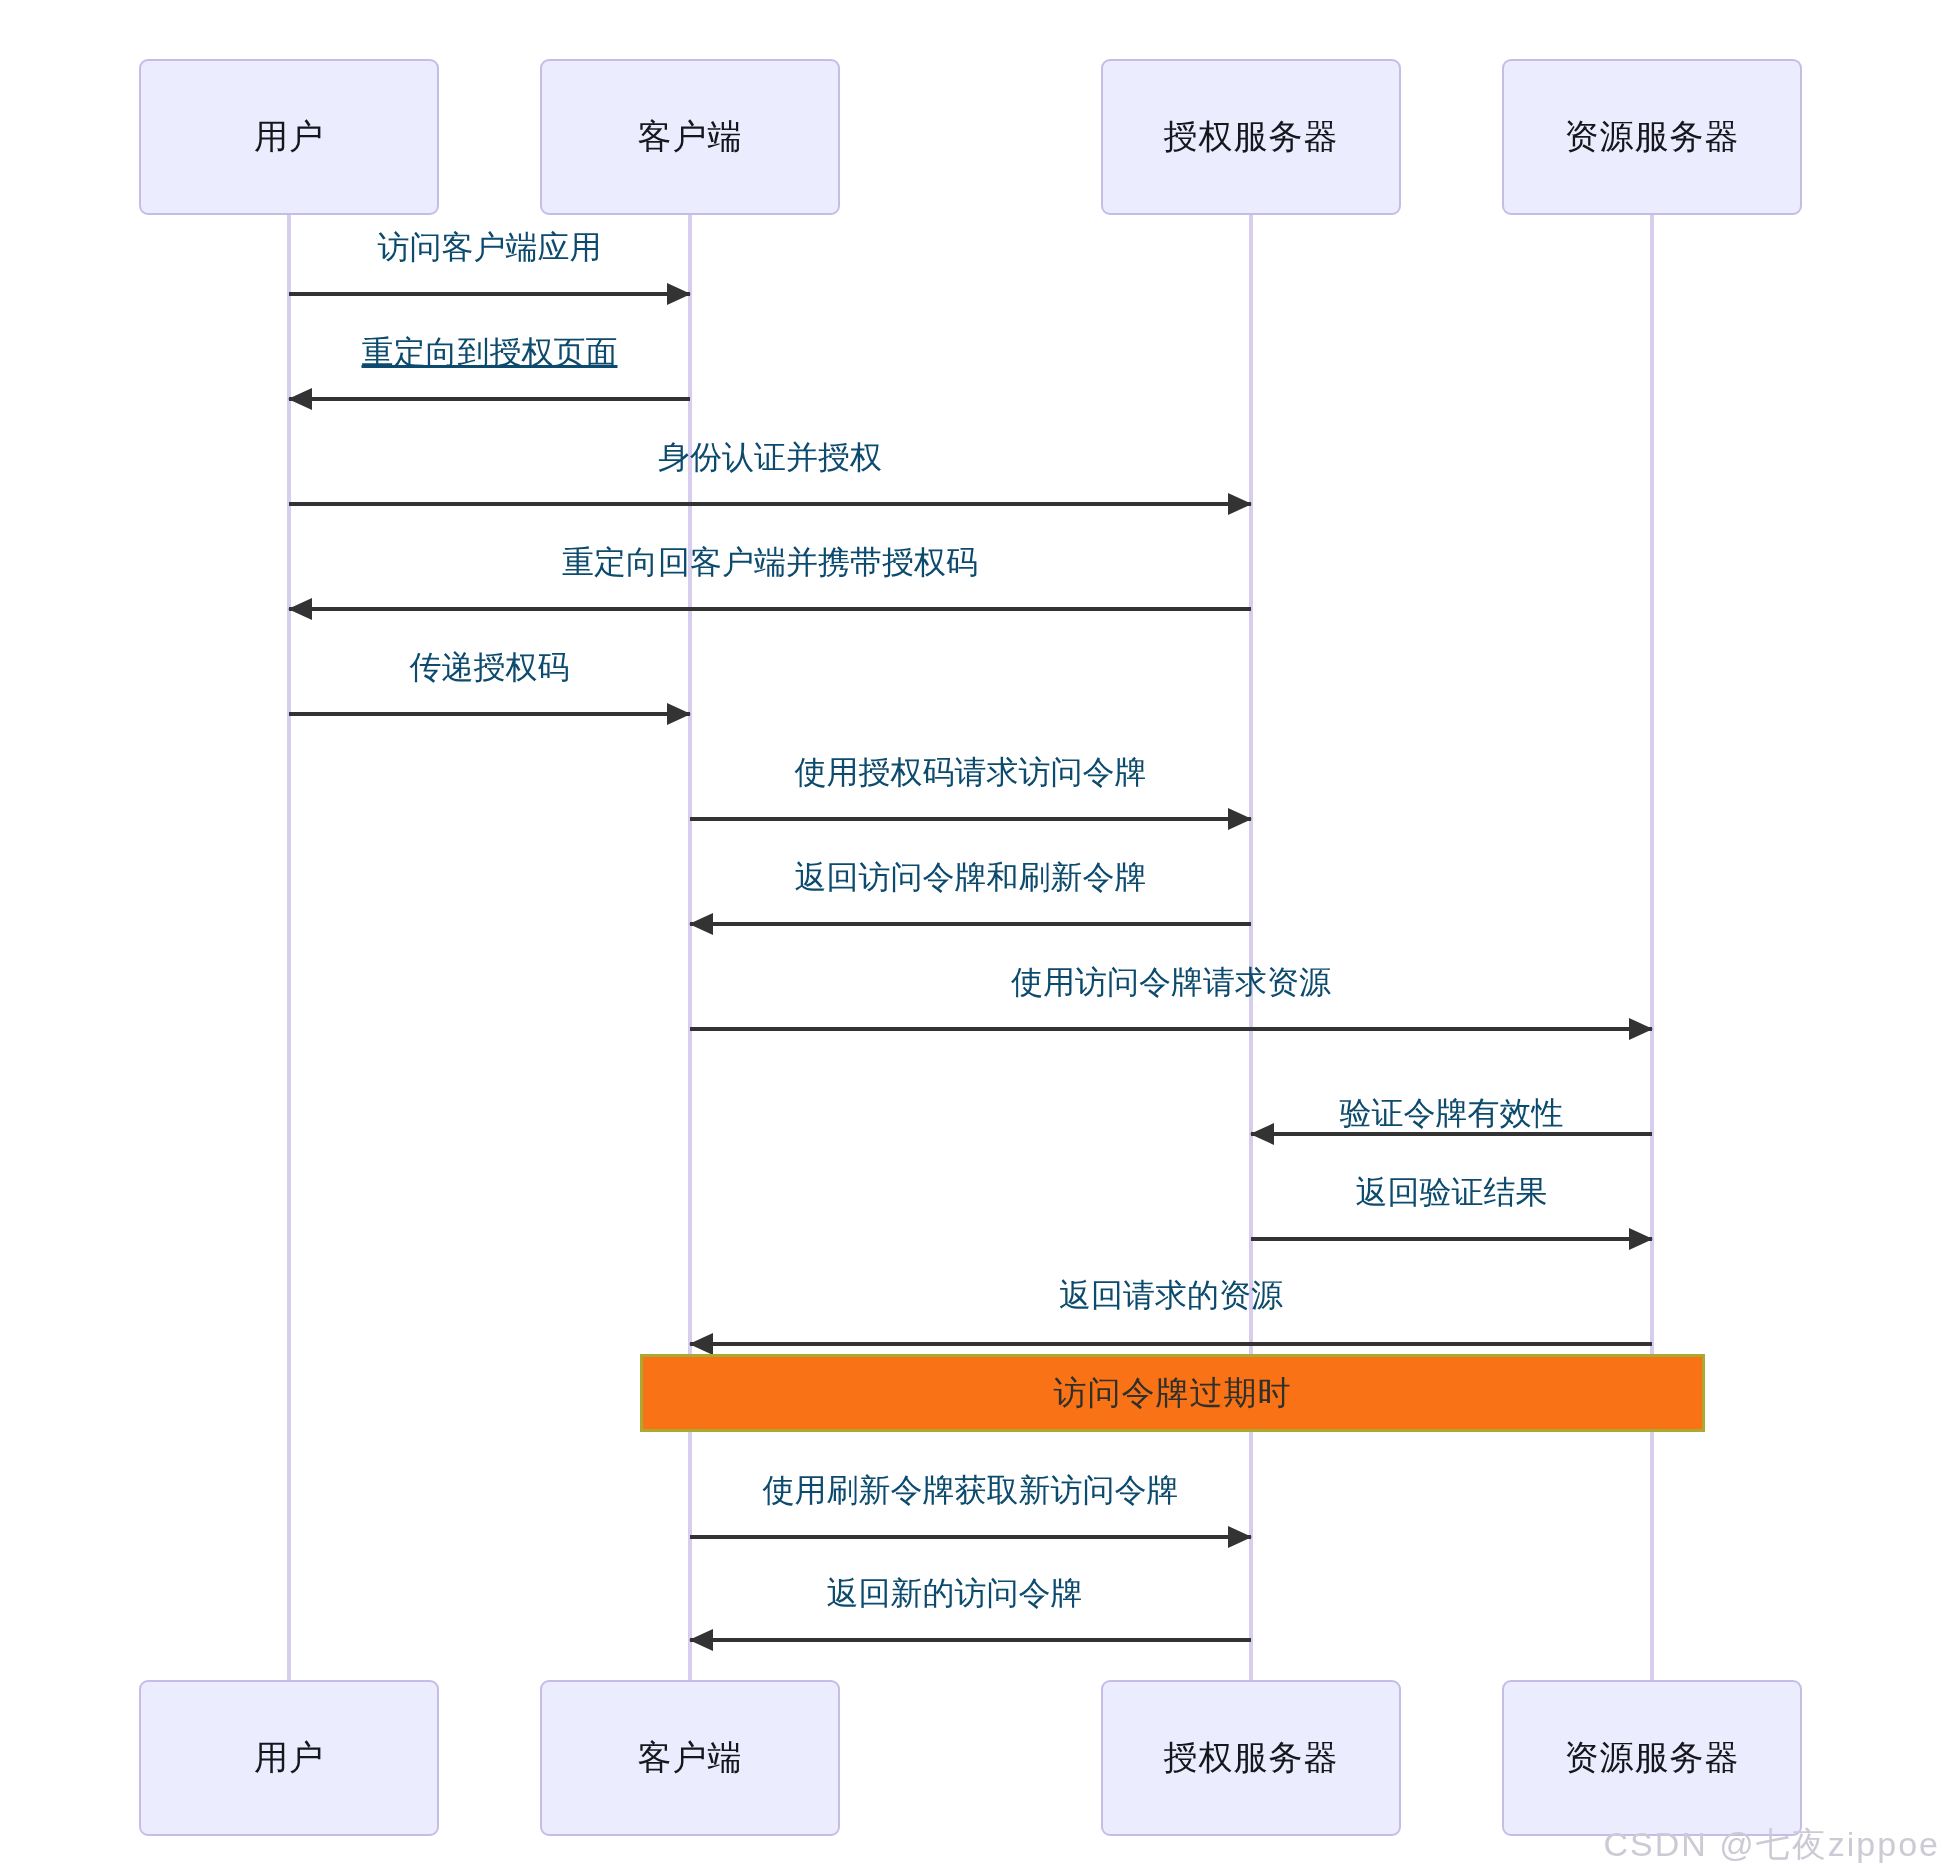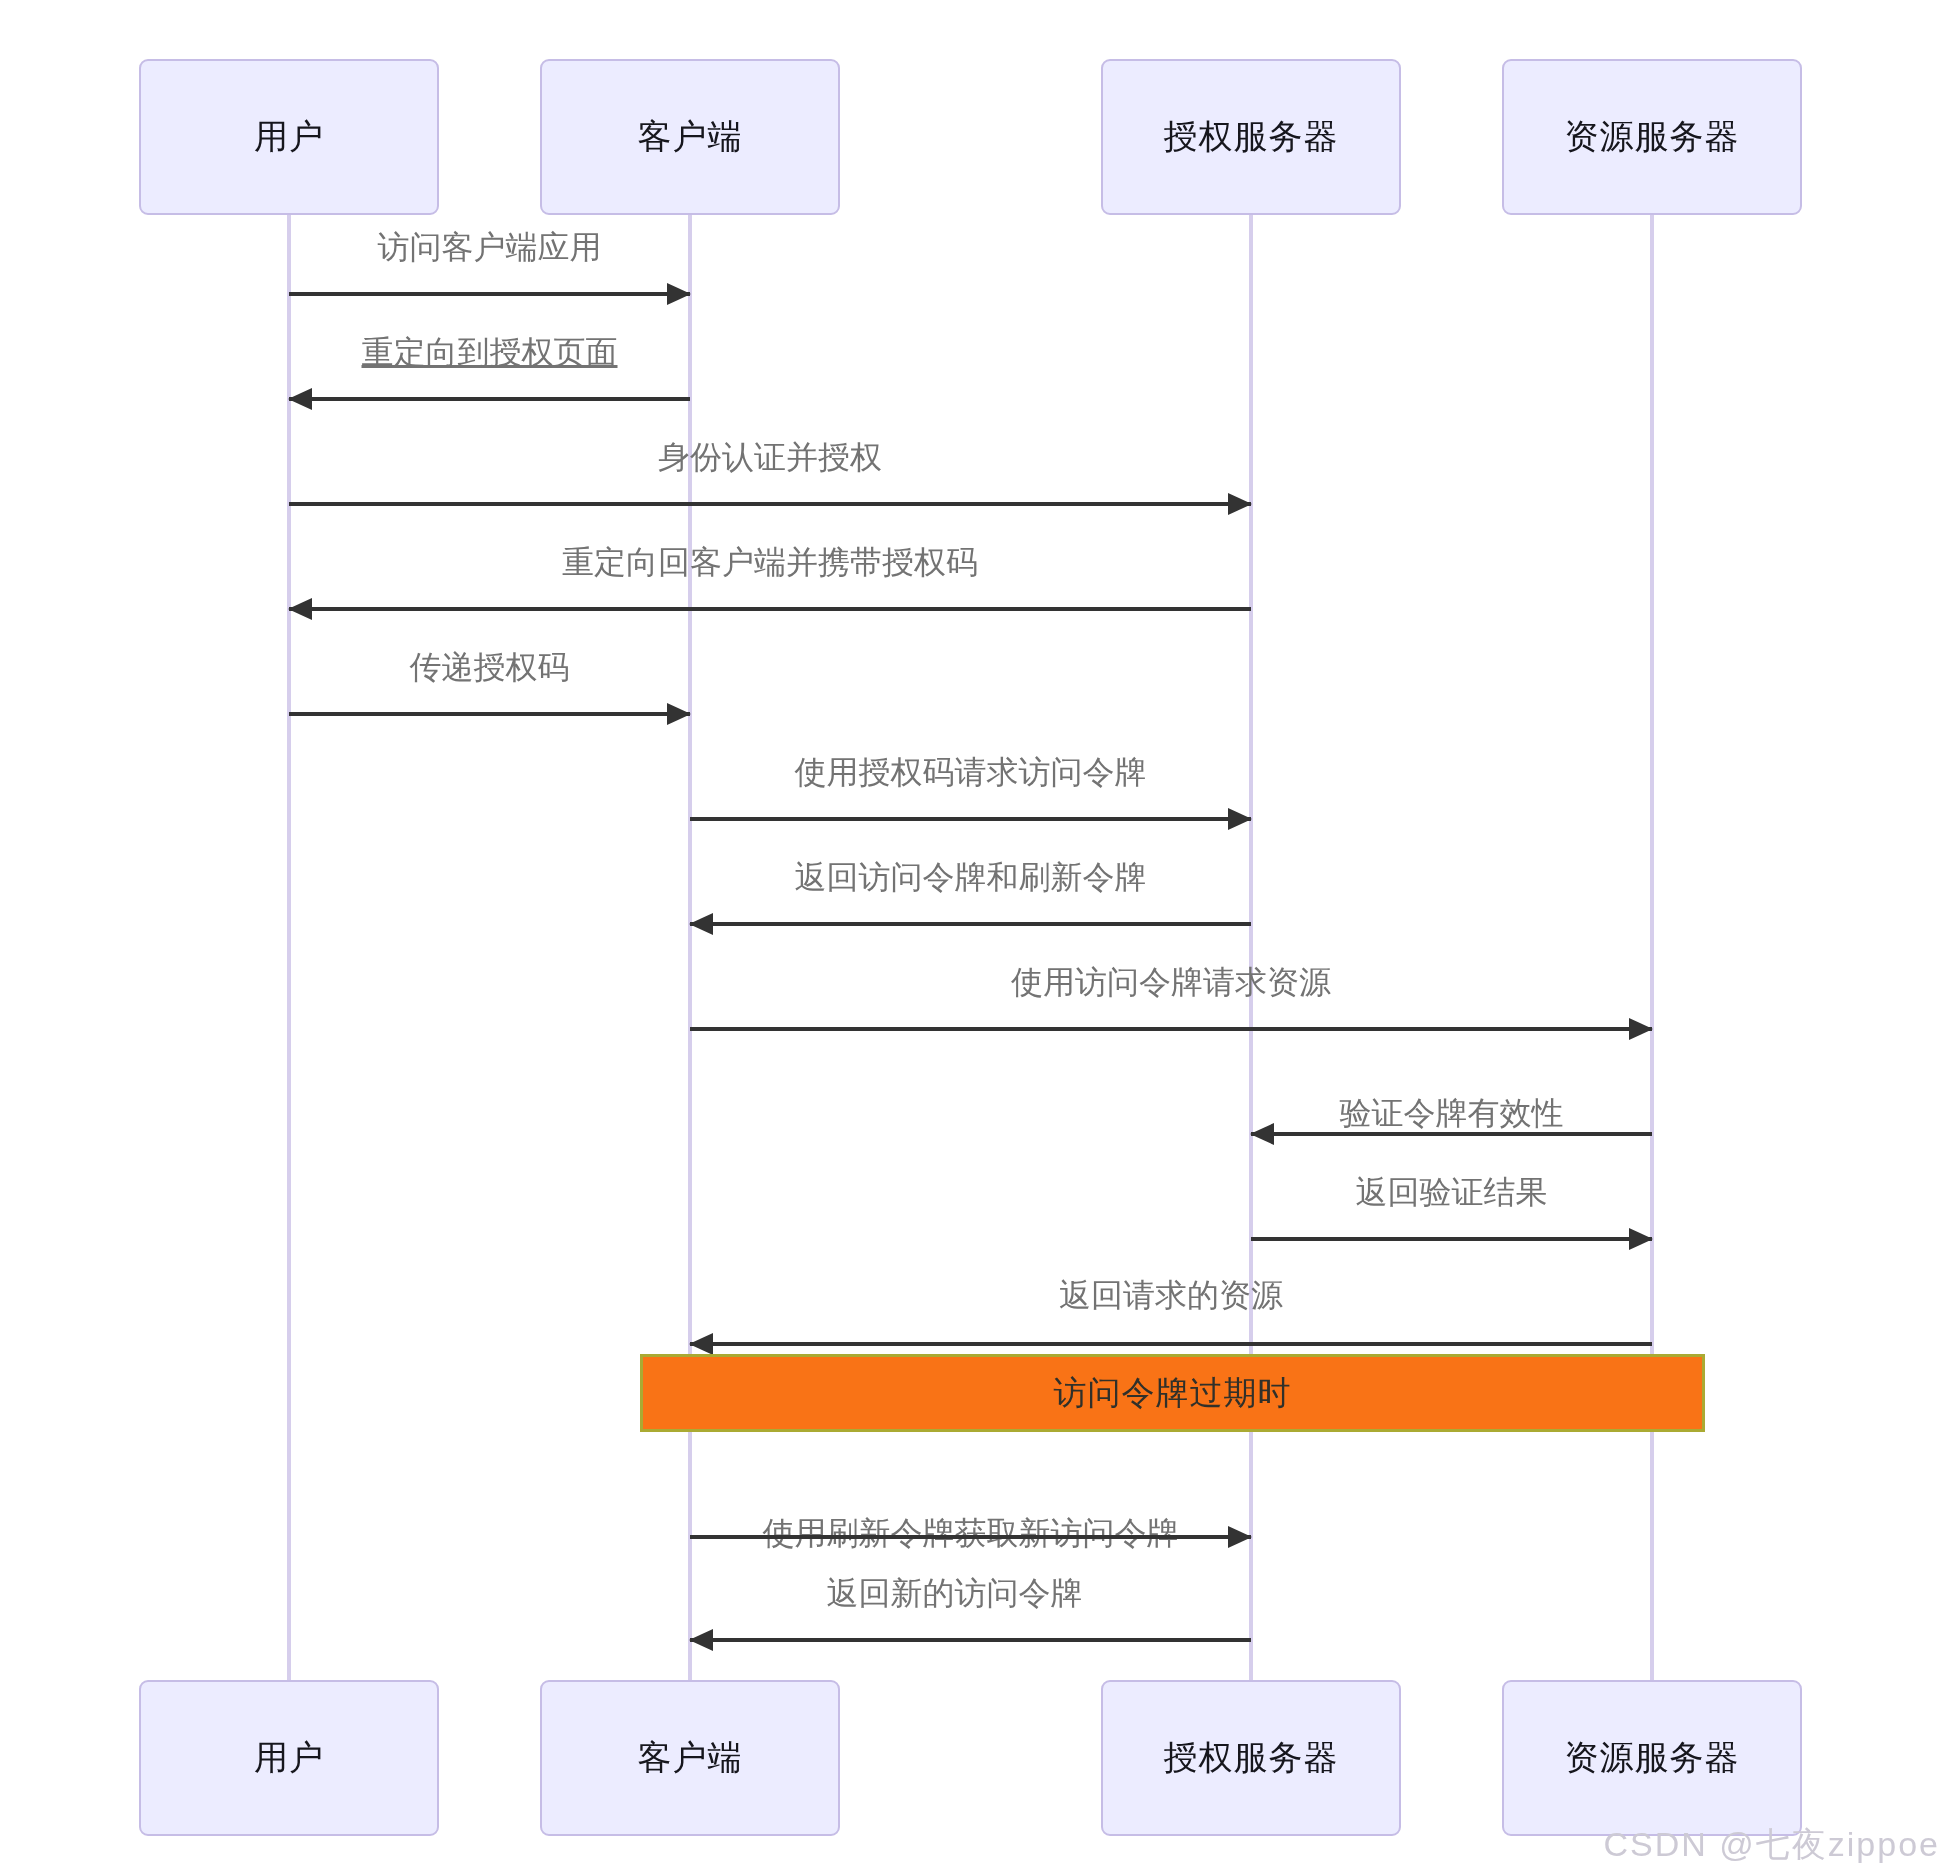--- a/index.html
+++ b/index.html
@@ -10,21 +10,21 @@
   
   .actor{position:absolute;width:300px;height:156px;background:#ECECFF;
          border:2px solid #C6BDE6;border-radius:9px;box-sizing:border-box;
          display:flex;align-items:center;justify-content:center;
          font-size:34px;color:#16161d;letter-spacing:1px;}
   
   .lifeline{position:absolute;width:4px;top:190px;height:1490px;background:#D6CEEC;}
 
   
   .msg-label{position:absolute;text-align:center;font-size:32px;line-height:42px;
-             color:#737373;white-space:nowrap;}
+             color:#0c4a6e;white-space:nowrap;}
   
   .msg-arrow{position:absolute;height:22px;}
   .msg-arrow .line{position:absolute;left:0;right:0;top:9px;height:4px;background:#333333;}
   .msg-arrow .head{position:absolute;top:0;width:0;height:0;
                    border-top:11px solid transparent;border-bottom:11px solid transparent;}
   .msg-arrow.right .head{right:-1px;border-left:24px solid #333333;}
   .msg-arrow.left  .head{left:-1px;border-right:24px solid #333333;}
 
   
   .note{position:absolute;left:640px;top:1354px;width:1065px;height:78px;
@@ -112,21 +112,21 @@
     </div>
 
   <div class="msg-label" style="left:690px;width:962px;top:1274px;">返回请求的资源</div>
   <div class="msg-arrow left" style="left:690px;width:962px;top:1333px;">
       <div class="line"></div>
       <div class="head"></div>
     </div>
 
   <div class="note">访问令牌过期时</div>
 
-  <div class="msg-label" style="left:690px;width:561px;top:1512px;">使用刷新令牌获取新访问令牌</div>
+  <div class="msg-label" style="left:690px;width:561px;top:1469px;">使用刷新令牌获取新访问令牌</div>
   <div class="msg-arrow right" style="left:690px;width:561px;top:1526px;">
       <div class="line"></div>
       <div class="head"></div>
     </div>
 
   <div class="msg-label" style="left:674px;width:561px;top:1572px;">返回新的访问令牌</div>
   <div class="msg-arrow left" style="left:690px;width:561px;top:1629px;">
       <div class="line"></div>
       <div class="head"></div>
     </div>

